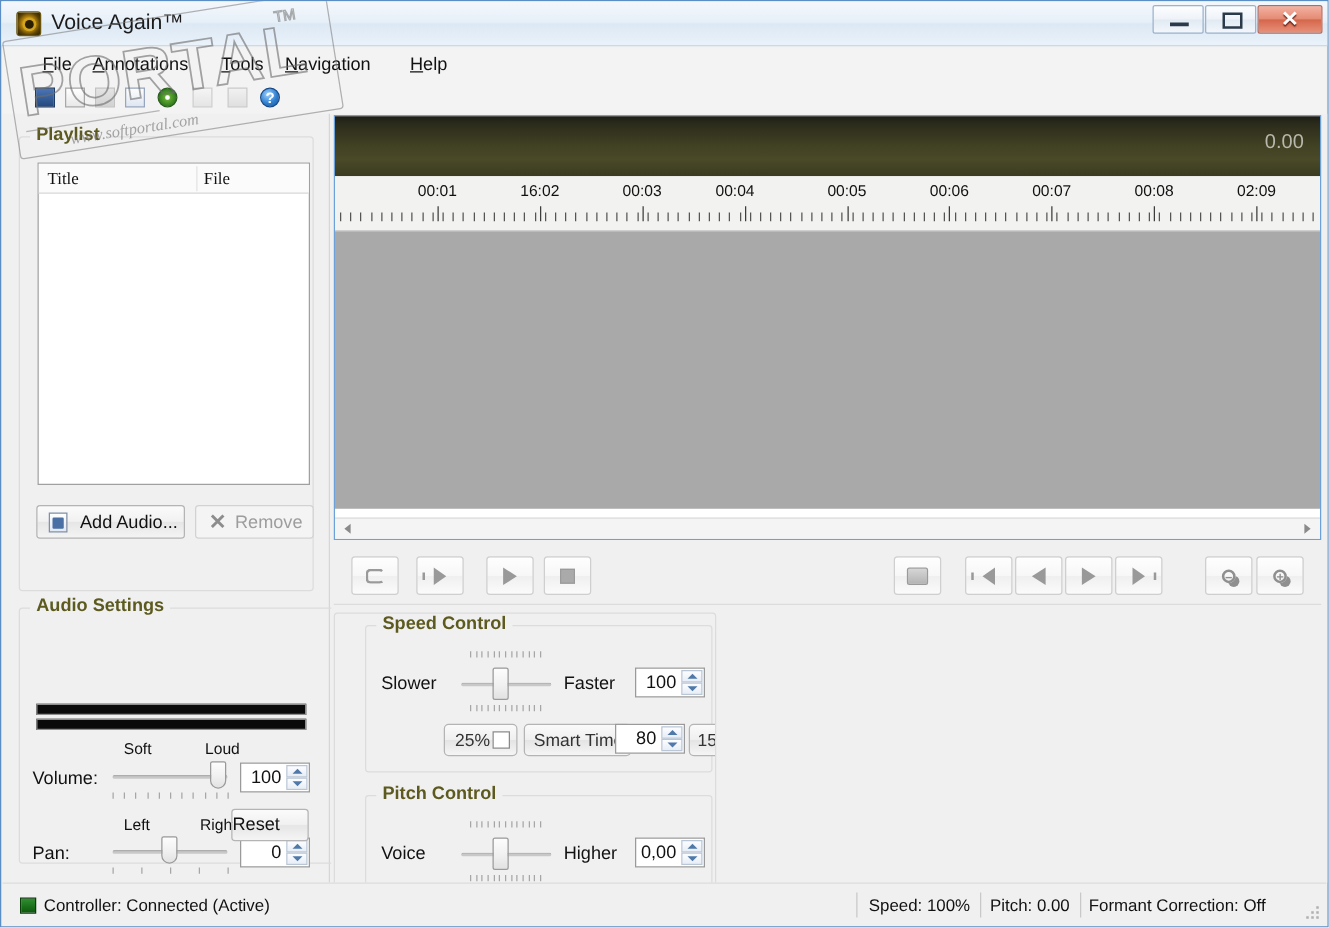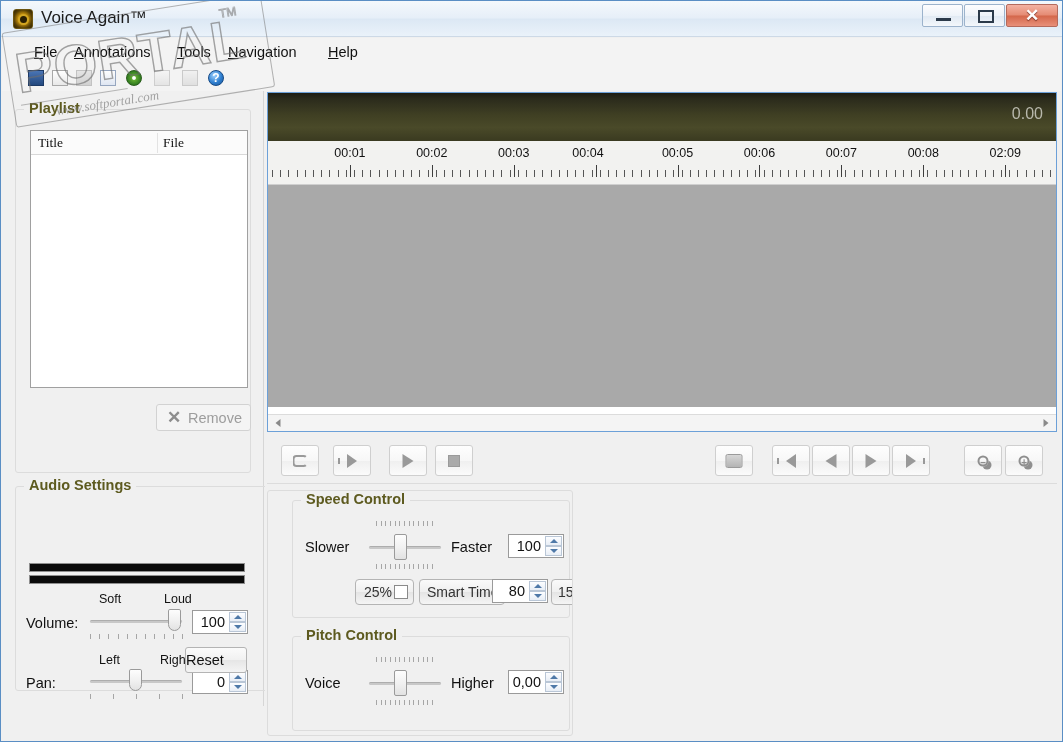--- a/index.html
+++ b/index.html
@@ -366,20 +366,24 @@
       <div class="legend">Playlist</div>
 
       <div class="list">
         <div class="list-header">
           <div class="col col-title">Title</div>
           <div class="col-sep"></div>
           <div class="col col-file">File</div>
         </div>
       </div>
 
+      <div class="btn btn-add">
+        <span class="add-ico"></span>
+        <span>Add Audio...</span>
+      </div>
       <div class="btn btn-remove disabled">
         <span class="rm-ico">✕</span>
         <span>Remove</span>
       </div>
     </div>
 
     <div class="group grp-audio">
       <div class="legend">Audio Settings</div>
 
       <div class="vu vu1"></div>
@@ -439,21 +443,21 @@
 
   <div class="main">
 
     <div class="wave-frame">
       <div class="overview">
         <div class="pos">0.00</div>
       </div>
       <div class="ruler" id="ruler">
           <div class="lbl" style="left: 81.9127px;">00:01</div>
           <div class="major" style="left: 81.9127px;"></div>
-          <div class="lbl" style="left: 163.825px;">00:02</div>
+          <div class="lbl" style="left: 163.825px;">16:02</div>
           <div class="major" style="left: 163.825px;"></div>
           <div class="lbl" style="left: 245.738px;">00:03</div>
           <div class="major" style="left: 245.738px;"></div>
           <div class="lbl" style="left: 320px;">00:04</div>
           <div class="major" style="left: 327.651px;"></div>
           <div class="lbl" style="left: 409.563px;">00:05</div>
           <div class="major" style="left: 409.563px;"></div>
           <div class="lbl" style="left: 491.476px;">00:06</div>
           <div class="major" style="left: 491.476px;"></div>
           <div class="lbl" style="left: 573.389px;">00:07</div>
@@ -709,20 +713,38 @@
           <span class="val">0,00</span>
           <span class="arrows">
               <b class="up"></b>
               <b class="down"></b>
             </span>
         </div>
       </div>
     </div>
   </div>
 
+  <div class="statusbar">
+    <div class="st-led"></div>
+    <div class="st-text" style="left:33px;">Controller: Connected (Active)</div>
+    <div class="st-sep" style="left:683px;"></div>
+    <div class="st-text" style="left:693px;">Speed: 100%</div>
+    <div class="st-sep" style="left:782px;"></div>
+    <div class="st-text" style="left:790px;">Pitch: 0.00</div>
+    <div class="st-sep" style="left:862px;"></div>
+    <div class="st-text" style="left:869px;">Formant Correction: Off</div>
+    <div class="grip" id="grip">
+        <i style="left: 8px; top: 0px;"></i>
+        <i style="left: 4px; top: 4px;"></i>
+        <i style="left: 8px; top: 4px;"></i>
+        <i style="left: 0px; top: 8px;"></i>
+        <i style="left: 4px; top: 8px;"></i>
+        <i style="left: 8px; top: 8px;"></i>
+      </div>
+  </div>
 
   <div class="watermark">
     <div class="wm-box"></div>
     <div class="wm-main">PORTAL</div>
     <div class="wm-tm">TM</div>
     <div class="wm-line"></div>
     <div class="wm-url">www.softportal.com</div>
   </div>
 
 </div>

